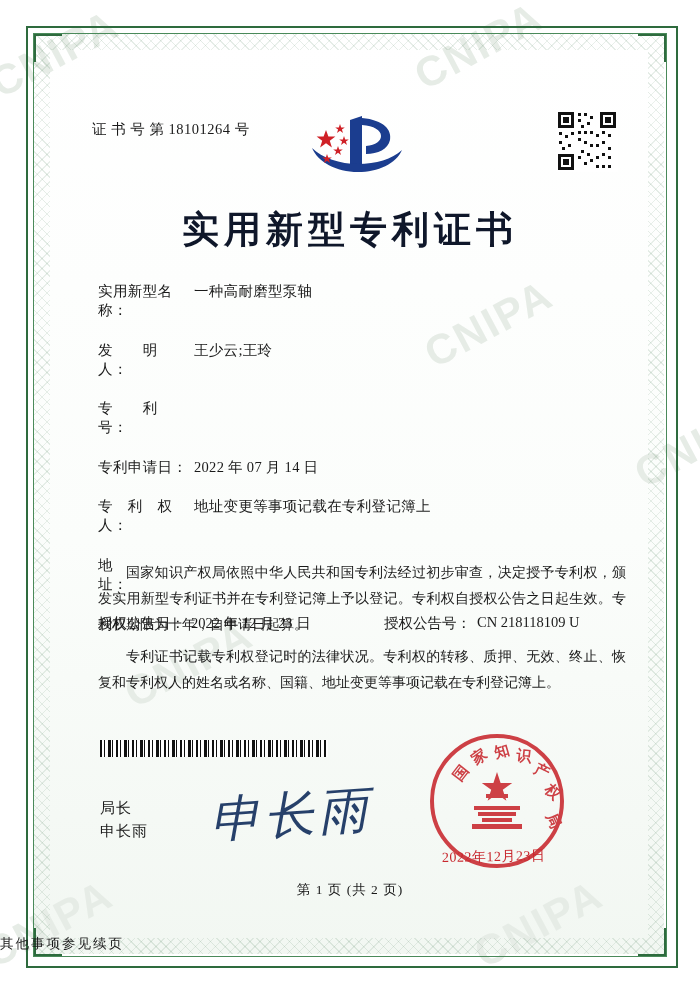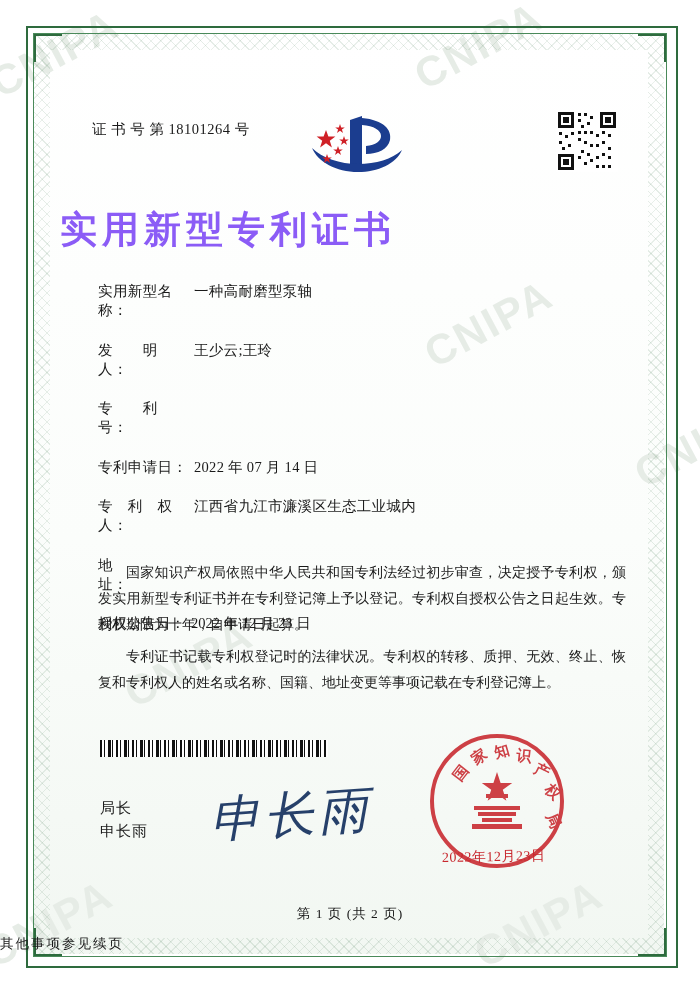--- a/index.html
+++ b/index.html
@@ -132,24 +132,25 @@
     height: 62px;
     z-index: 6;
     background: #ffffff;
   }
 
   .title {
     position: absolute;
     left: 0;
     top: 145px;
     width: 580px;
+    text-align: center;
     font-size: 37px;
     font-weight: bold;
     letter-spacing: 5px;
-    color: #8b5cf6;
+    color: #0f172a;
     font-family: "Liberation Serif", serif;
     z-index: 6;
   }
 
   
   .fields {
     position: absolute;
     left: 38px;
     top: 222px;
     width: 530px;
@@ -258,21 +259,21 @@
     font-size: 14px;
     color: #c8272d;
     letter-spacing: 0.5px;
     transform: rotate(-1deg);
   }
 
   
   .page-no {
     position: absolute;
     left: 0;
-    top: 845px;
+    top: 821px;
     width: 580px;
     text-align: center;
     font-size: 13.5px;
     color: #1a1a1a;
     z-index: 6;
     letter-spacing: 1px;
   }
   .footer-note {
     position: absolute;
     left: 0;
@@ -405,30 +406,34 @@
       </div>
       <div class="field-row">
         <div class="field-label">专　　利　号：</div>
       </div>
       <div class="field-row">
         <div class="field-label">专利申请日：</div>
         <div class="field-value">2022 年 07 月 14 日</div>
       </div>
       <div class="field-row">
         <div class="field-label">专　利　权　人：</div>
-        <div class="field-value">江西省九江市濂溪区生态工业城内</div>
+        <div class="field-value">地址变更等事项记载在专利登记簿上</div>
       </div>
       <div class="field-row">
         <div class="field-label">地　　　　址：</div>
       </div>
 
       <div class="two-col">
         <div class="left">
           <span class="lbl">授权公告日：</span>
           <span class="val">2022 年 12 月 23 日</span>
+        </div>
+        <div class="right">
+          <span class="lbl">授权公告号：</span>
+          <span class="val">CN 218118109 U</span>
         </div>
       </div>
     </div>
 
     <div class="paras">
       <p>国家知识产权局依照中华人民共和国专利法经过初步审查，决定授予专利权，颁发实用新型专利证书并在专利登记簿上予以登记。专利权自授权公告之日起生效。专利权期限为十年，自申请日起算。</p>
       <p>专利证书记载专利权登记时的法律状况。专利权的转移、质押、无效、终止、恢复和专利权人的姓名或名称、国籍、地址变更等事项记载在专利登记簿上。</p>
     </div>
 
     <div class="barcode"></div>

